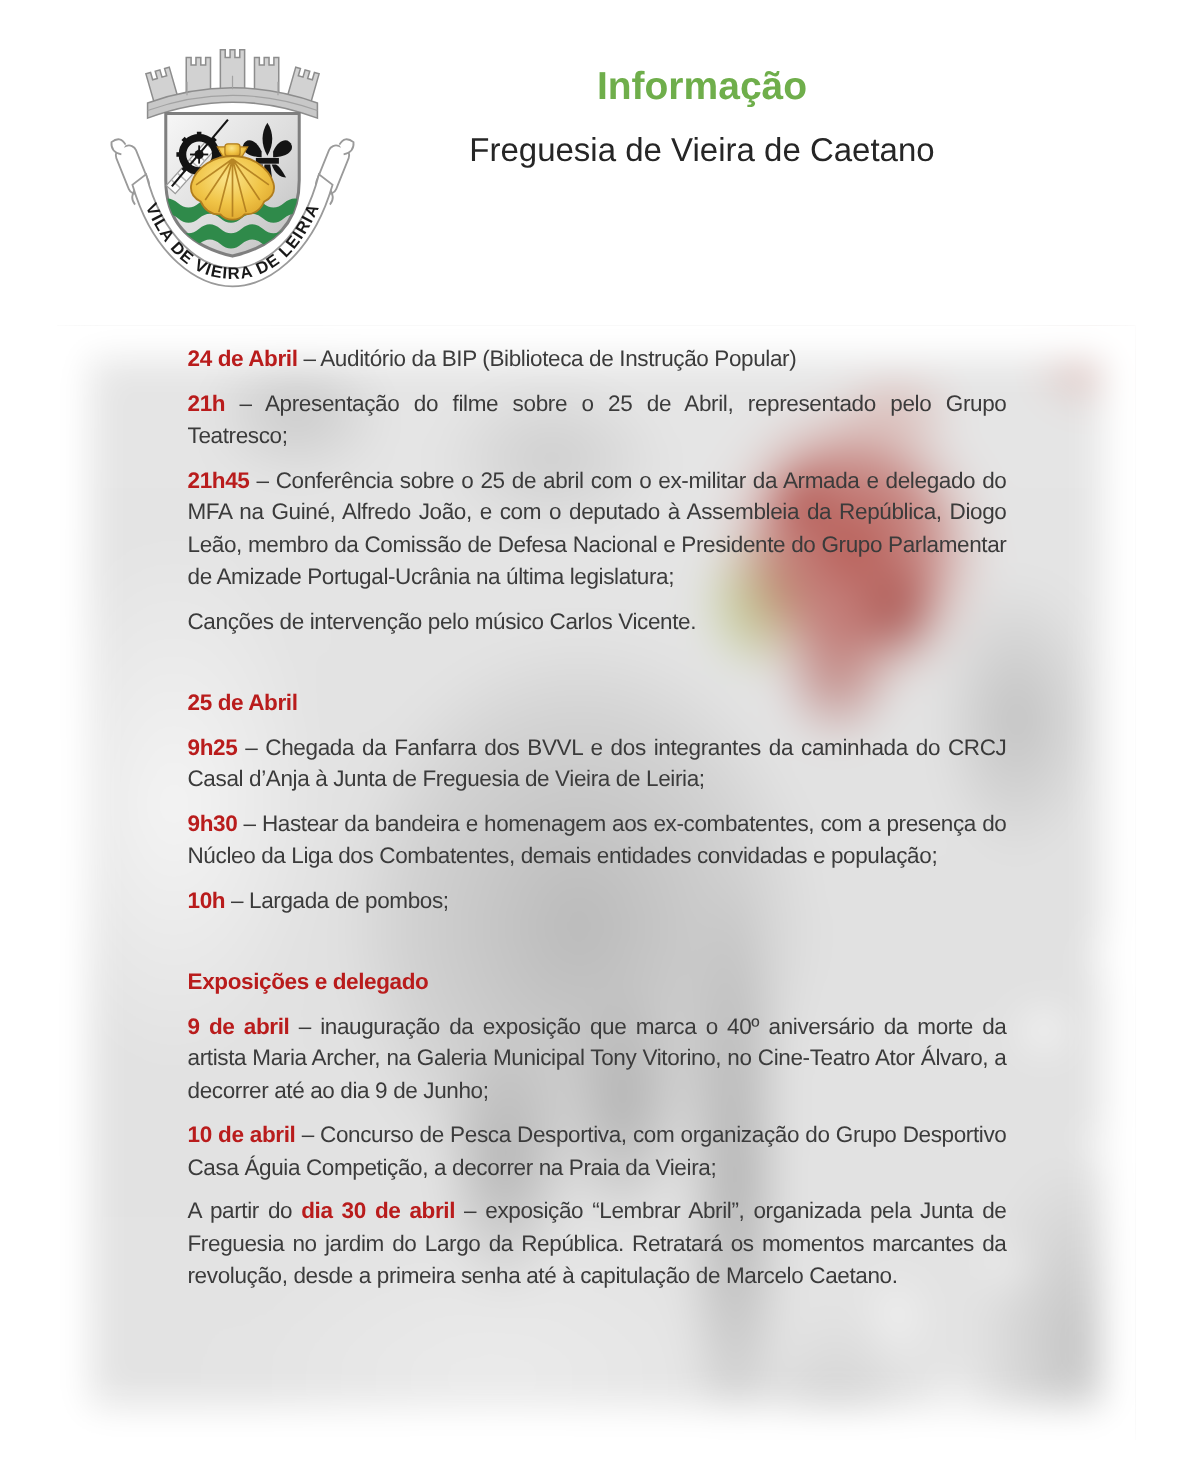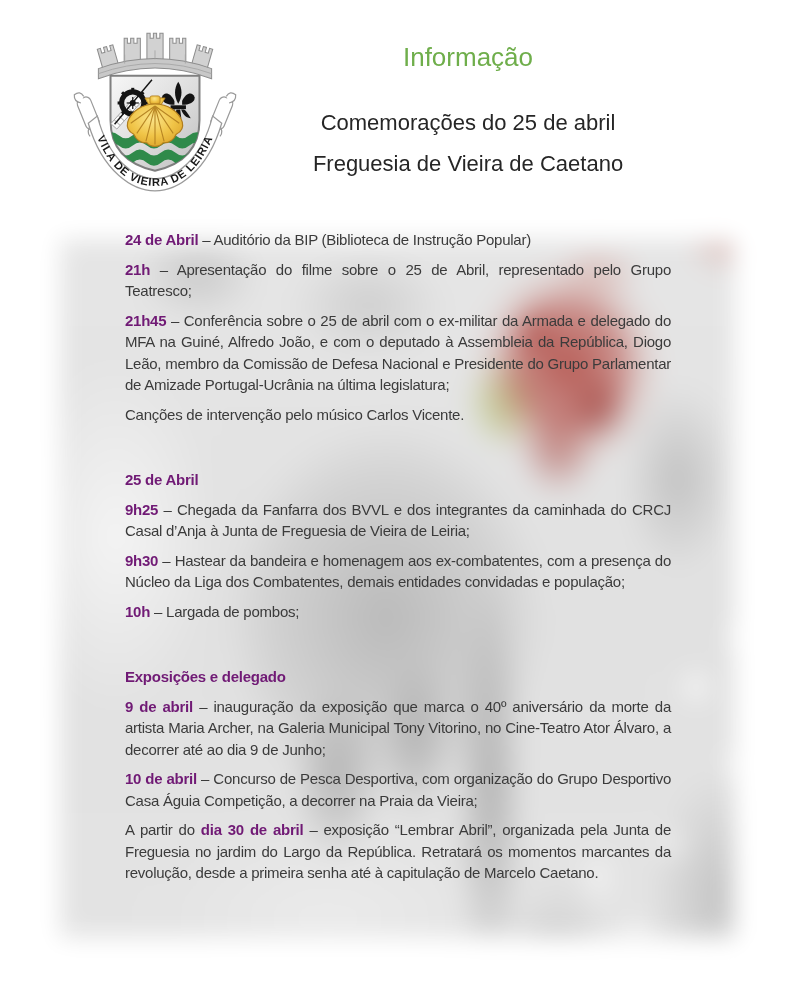--- a/index.html
+++ b/index.html
@@ -2,21 +2,21 @@
 <html><head>
 <meta charset="utf-8">
 <style>
   html,body{margin:0;padding:0;background:#ffffff;}
   .page{
     position:relative;width:792px;height:984px;background:#ffffff;overflow:hidden;
     font-family:"Liberation Sans",sans-serif;
   }
   
   .titles{position:absolute;left:240px;top:42px;width:456px;text-align:center;z-index:3;}
-  .title-green{font-size:26px;line-height:30px;color:#6fae4b;font-weight:400;margin:0;}
+  .title-green{font-size:26px;line-height:30px;color:#6fae4b;font-weight:700;margin:0;}
   .subtitle{font-size:22px;line-height:26px;color:#262626;font-weight:400;margin:0;}
   .subtitle.first{margin-top:38px;}
   .subtitle.second{margin-top:15px;}
   
   .crest{position:absolute;left:62px;top:12px;width:186px;height:184px;z-index:3;}
   .crest svg{width:100%;height:100%;}
   
   .photo{position:absolute;left:38px;top:217px;width:719px;height:743px;overflow:hidden;z-index:1;}
   .photo-blobs{
     position:absolute;inset:0;filter:blur(12px);
@@ -48,27 +48,27 @@
       radial-gradient(30px 30px at 706px 420px, rgba(250,250,250,0.85), rgba(250,250,250,0) 70%),
       radial-gradient(26px 40px at 560px 660px, rgba(248,248,248,0.80), rgba(248,248,248,0) 75%),
       
       radial-gradient(120px 210px at 78px 320px, rgba(247,247,247,0.85), rgba(247,247,247,0) 85%),
       radial-gradient(200px 120px at 290px 700px, rgba(238,238,238,0.70), rgba(238,238,238,0) 85%),
       linear-gradient(180deg,#e6e6e6 0%,#e1e1e1 55%,#e4e4e4 100%);
   }
   .photo-fade{position:absolute;inset:0;box-shadow:inset 0 0 26px 22px #ffffff;}
   
   .content{position:absolute;left:125px;top:229px;width:546px;z-index:4;}
-  .content .section{margin-top:44px;}
+  .content .section{margin-top:33px;}
   .content .section:first-child{margin-top:0;}
   .content p{
     margin:0 0 8px 0;font-size:15px;line-height:21.5px;color:#3b3b3b;
     text-align:justify;letter-spacing:-0.25px;
   }
-  .content p b{color:#701a75;}
+  .content p b{color:#b91c1c;}
   .ribbon-motto{font-family:"Liberation Sans",sans-serif;font-size:11px;font-weight:600;
     letter-spacing:0.8px;fill:#181818;}
 </style>
 </head>
 <body>
 
 <div class="page">
 
   <div class="photo">
     <div class="photo-blobs"></div>
@@ -180,21 +180,20 @@
         <path d="M24,110 C38,158 68,177 90,177 C112,177 142,158 156,110 L147,103 C136,146 110,165 90,165 C70,165 44,146 33,103 Z" fill="#ffffff" stroke="#9a9a9a" stroke-width="1.2"></path>
         <text class="ribbon-motto" text-anchor="middle">
           <textPath href="#mottoPath" startOffset="50%">VILA DE VIEIRA DE LEIRIA</textPath>
         </text>
       </g>
     </svg>
   </div>
 
   <div class="titles">
     <h1 class="title-green">Informação</h1>
-    <h2 class="subtitle first">Comemorações do 25 de abril</h2>
     <h2 class="subtitle second">Freguesia de Vieira de Caetano</h2>
   </div>
 
   <div class="content">
       <div class="section">
         <p><b>24 de Abril</b> – Auditório da BIP (Biblioteca de Instrução Popular)</p>
         <p><b>21h</b> – Apresentação do filme sobre o 25 de Abril, representado pelo Grupo Teatresco;</p>
         <p><b>21h45</b> – Conferência sobre o 25 de abril com o ex-militar da Armada e delegado do MFA na Guiné, Alfredo João, e com o deputado à Assembleia da República, Diogo Leão, membro da Comissão de Defesa Nacional e Presidente do Grupo Parlamentar de Amizade Portugal-Ucrânia na última legislatura;</p>
         <p>Canções de intervenção pelo músico Carlos Vicente.</p>
       </div>

